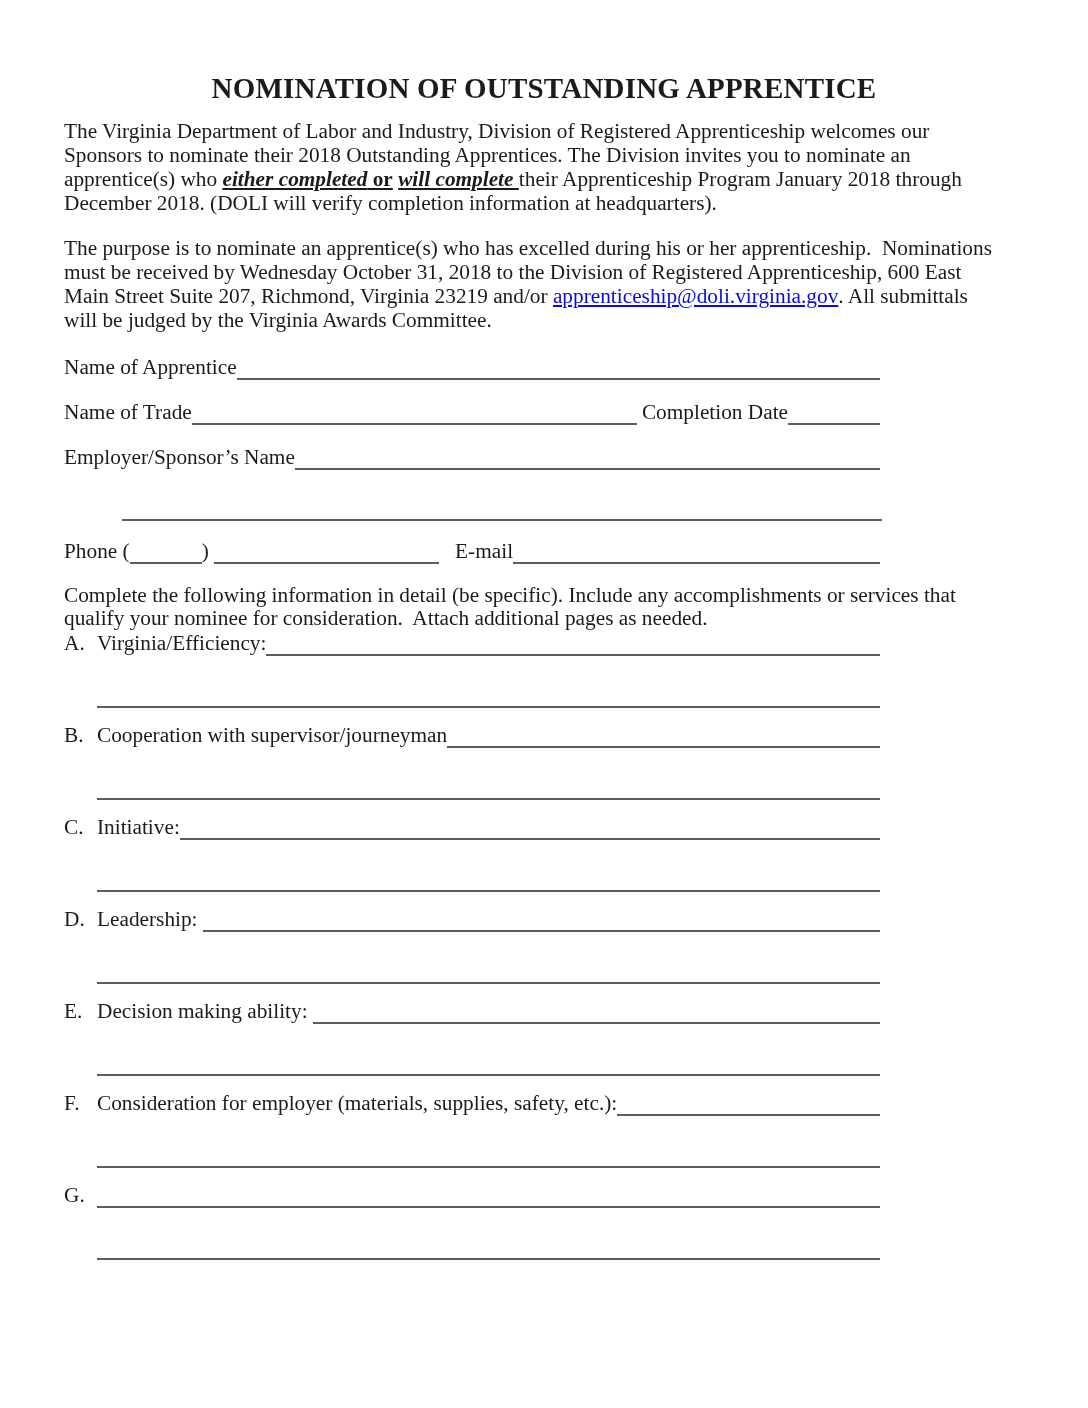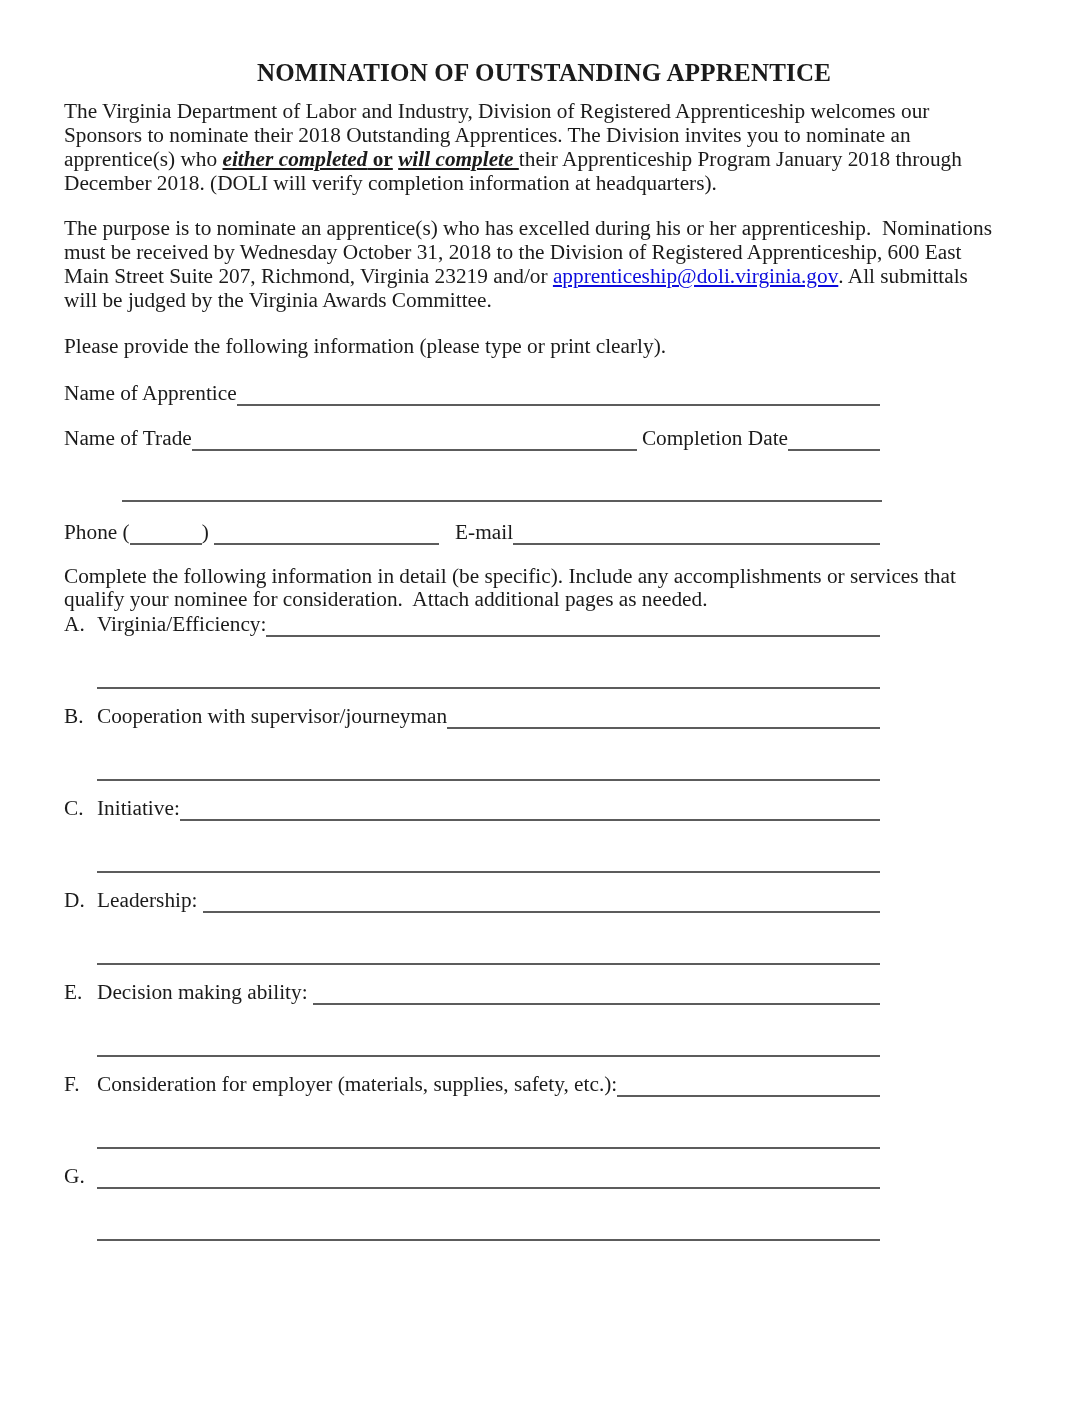--- a/index.html
+++ b/index.html
@@ -9,23 +9,23 @@
     height: 1408px;
     box-sizing: border-box;
     padding: 58px 64px 0 64px;
     background: #ffffff;
     font-family: "Liberation Serif", "DejaVu Serif", serif;
     font-size: 21.3px;
     color: #1b1b1b;
     overflow: hidden;
   }
   .title {
-    margin: 0;
+    margin: 16px;
     text-align: center;
-    font-size: 25px;
+    font-size: 29px;
     line-height: 29px;
     font-weight: bold;
     letter-spacing: 0.2px;
   }
   .para {
     width: 932px;
     margin: 0;
     line-height: 24px;
   }
   .p1 { margin-top: 12px; }
@@ -95,34 +95,37 @@
 <body>
 
 <div class="page">
 
   <h1 class="title">NOMINATION OF OUTSTANDING APPRENTICE</h1>
 
   <p class="para p1"><span>The Virginia Department of Labor and Industry, Division of Registered Apprenticeship welcomes our Sponsors to nominate their 2018 Outstanding Apprentices. The Division invites you to nominate an apprentice(s) who </span><span class="emph"><span class="it">either completed</span><span> or</span></span><span> </span><span class="emph"><span class="it">will complete&nbsp;</span></span><span>their Apprenticeship Program January 2018 through December 2018. (DOLI will verify completion information at headquarters).</span></p>
 
   <p class="para p2"><span>The purpose is to nominate an apprentice(s) who has excelled during his or her apprenticeship.&nbsp; Nominations must be received by Wednesday October 31, 2018 to the Division of Registered Apprenticeship, 600 East Main Street Suite 207, Richmond, Virginia 23219 and/or </span><span class="email-link">apprenticeship@doli.virginia.gov</span><span>. All submittals will be judged by the Virginia Awards Committee.</span></p>
 
-  <p class="para provide">Please provide the following information (please type or print clearly).</p>
 
   <div class="row mt22">
     <span class="lbl">Name of Apprentice</span>
     <span class="fill"></span>
   </div>
 
   <div class="row mt19">
     <span class="lbl">Name of Trade</span>
     <span class="fill"></span>
     <span class="lbl"> Completion Date</span>
     <span class="fill fill-fixed w92"></span>
   </div>
 
+  <div class="row mt19">
+    <span class="lbl">Employer/Sponsor’s Name</span>
+    <span class="fill"></span>
+  </div>
 
 
   <div class="addr2"></div>
 
   <div class="row mt17">
     <span class="lbl">Phone (</span>
     <span class="fill fill-fixed w72"></span>
     <span class="lbl">) </span>
     <span class="fill fill-fixed w225"></span>
     <span class="gap w16"></span>

